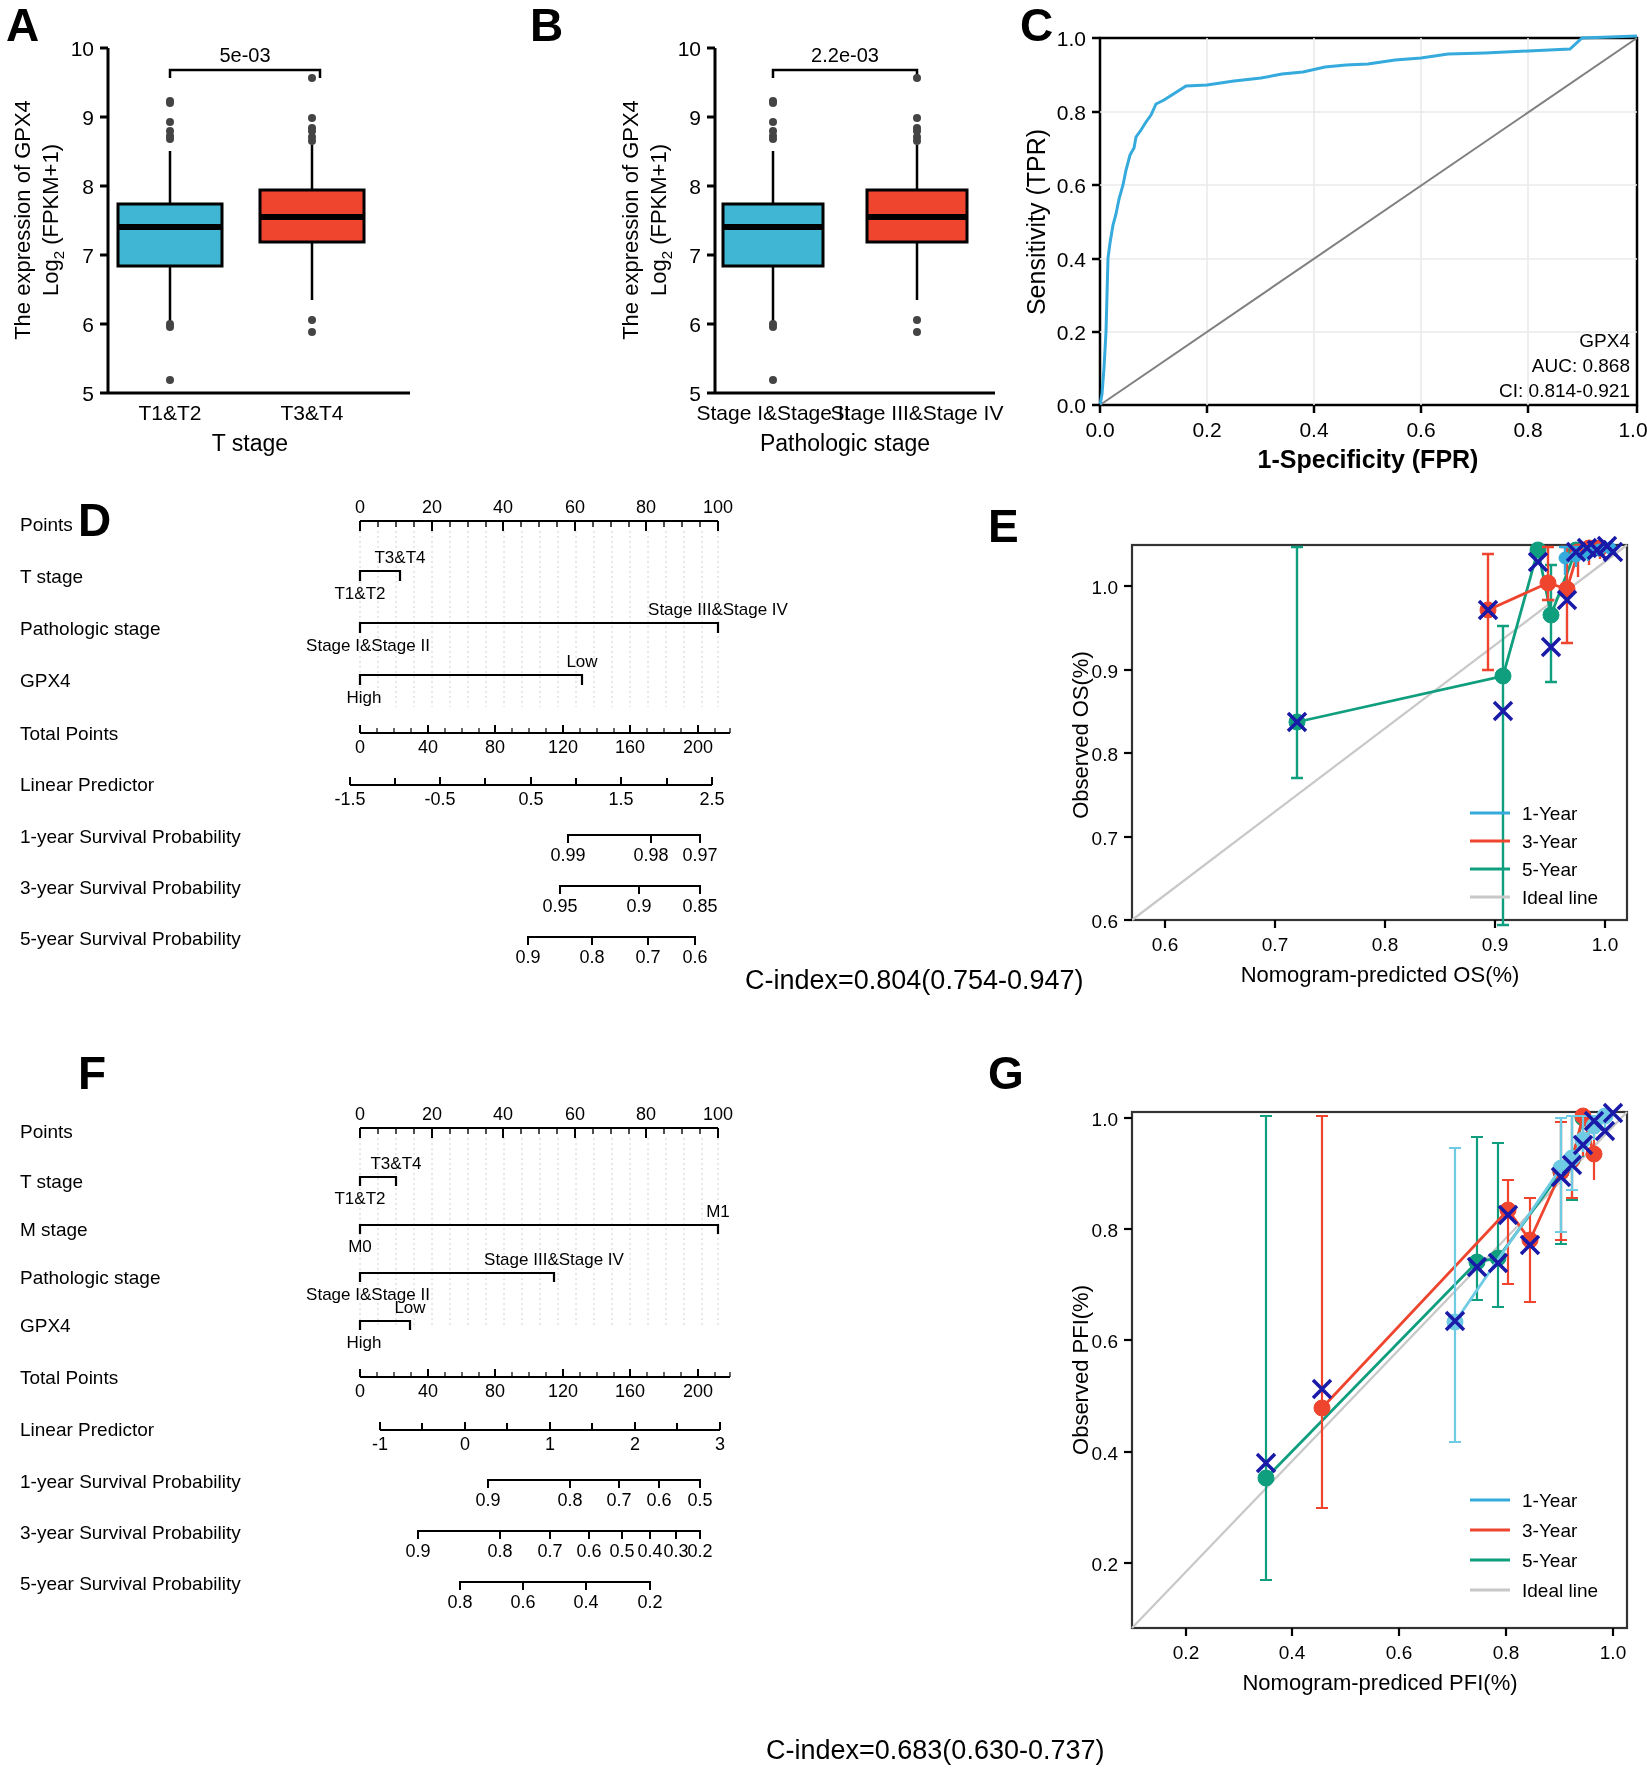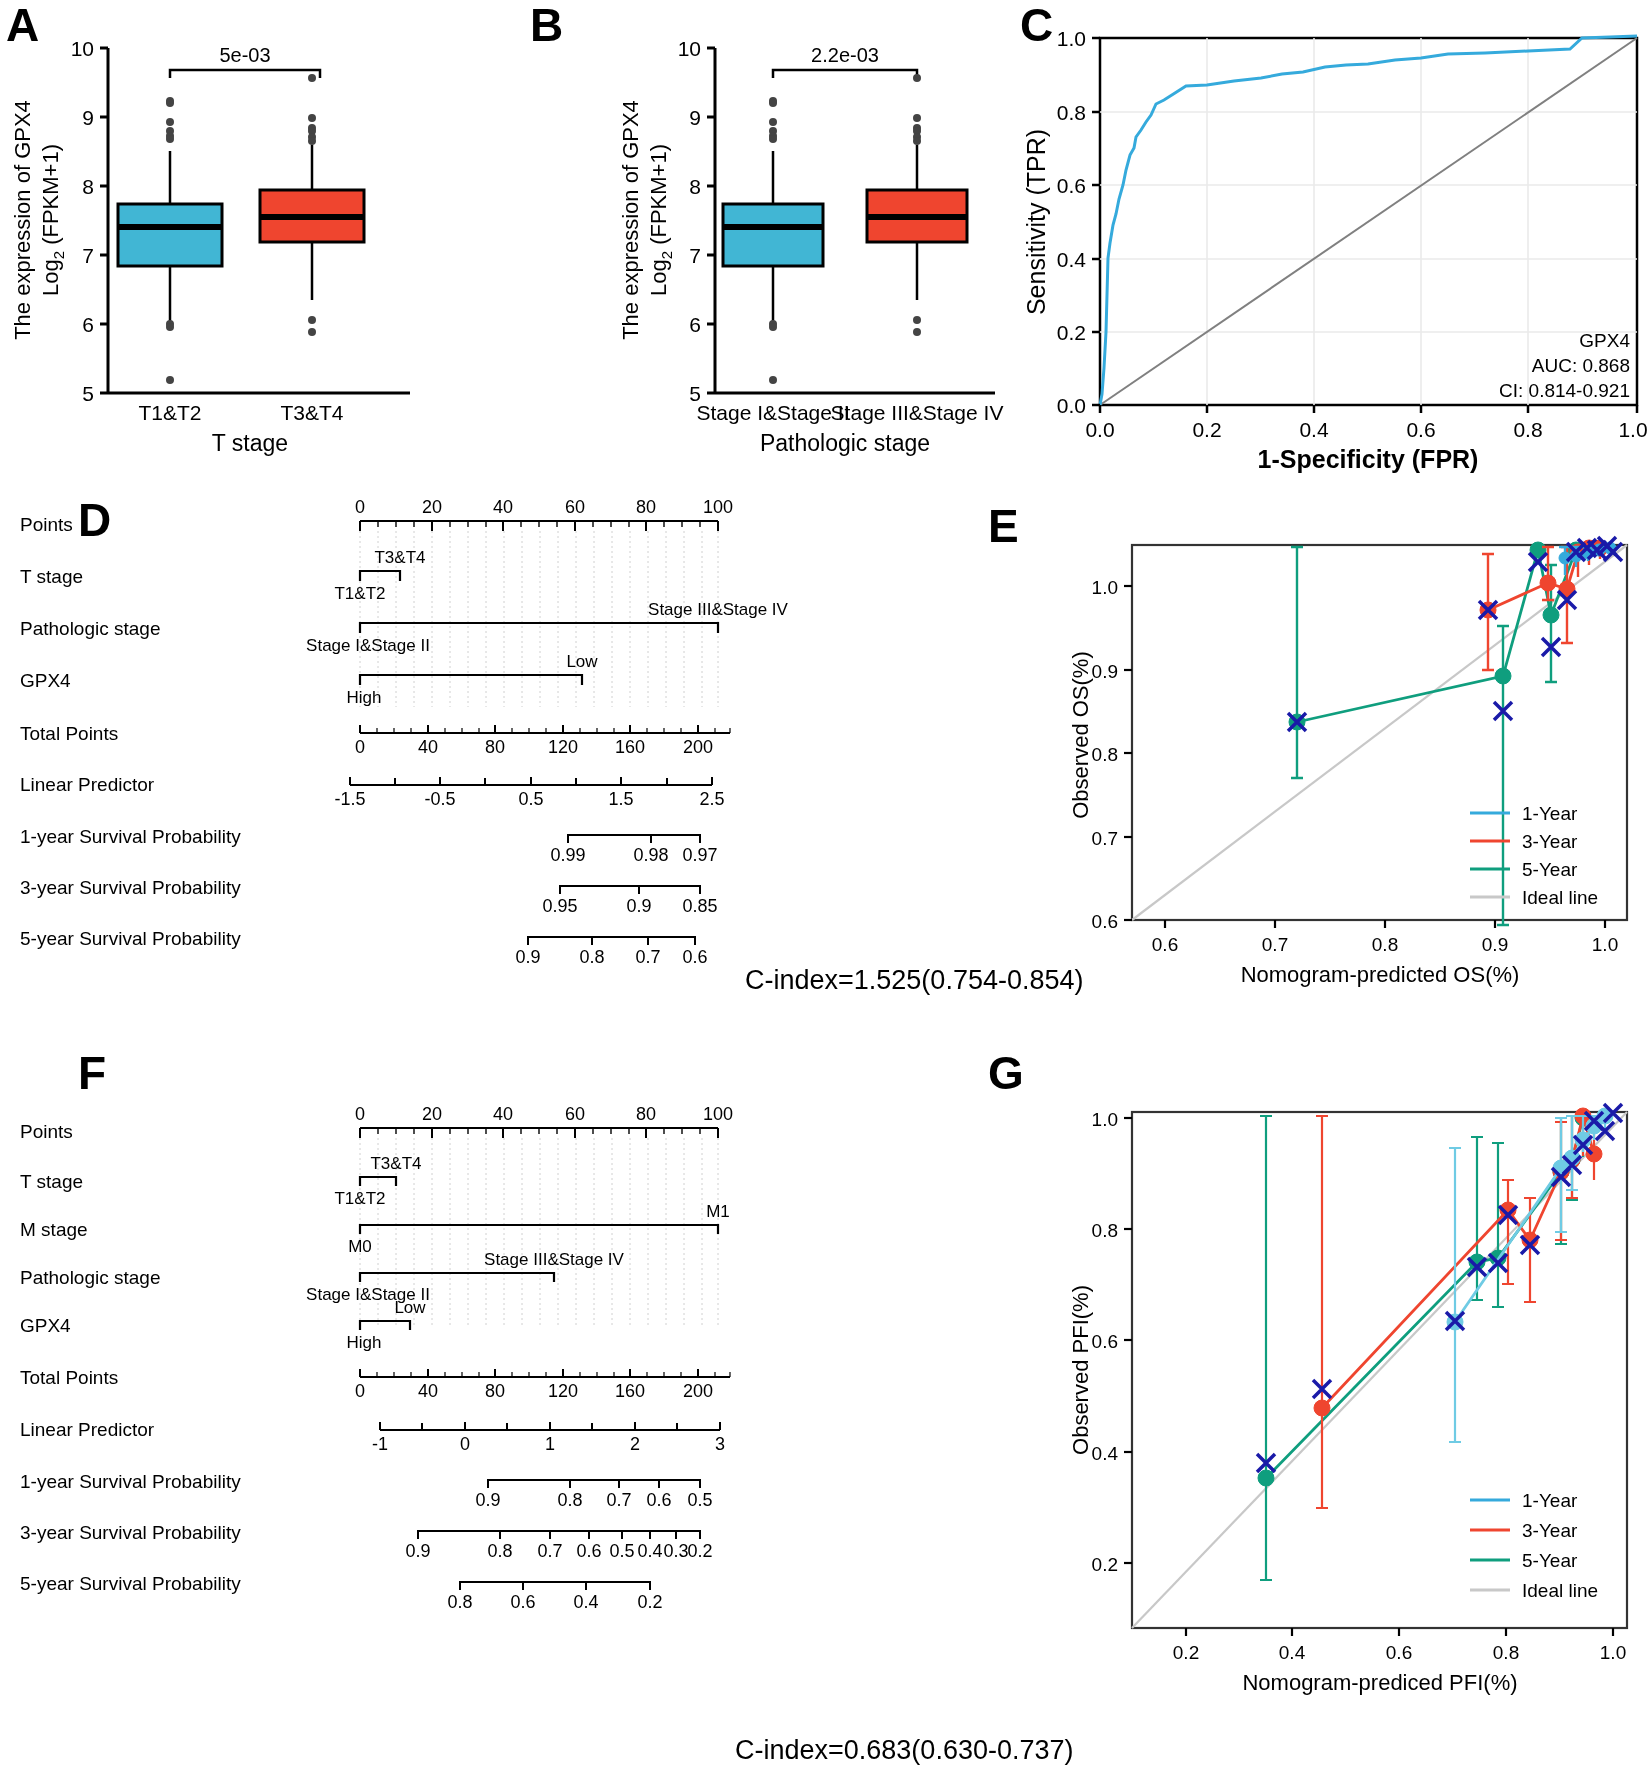--- a/index.html
+++ b/index.html
@@ -394,21 +394,21 @@
     </g>
     <g font-size="18" text-anchor="middle">
       <text x="528" y="468">0.9</text>
       <text x="592" y="468">0.8</text>
       <text x="648" y="468">0.7</text>
       <text x="695" y="468">0.6</text>
     </g>
   </svg>
 </div>
 
-<div class="cindex" style="left:745px;top:965px;">C-index=1.525(0.754-0.854)</div>
+<div class="cindex" style="left:745px;top:965px;">C-index=0.804(0.754-0.947)</div>
 
 <div class="panel" style="left:970px;top:495px;width:677px;height:500px;">
   <div class="plabel" style="left:18px;top:8px;">E</div>
   <svg width="677" height="500" viewBox="0 0 677 500">
 
     <rect x="162" y="50" width="495" height="375" fill="#fff" stroke="#333" stroke-width="2.2"></rect>
 
     <line x1="162" y1="425" x2="657" y2="50" stroke="#c8c8c8" stroke-width="2.2"></line>
 
     <g stroke="#0f9e7e" fill="#0f9e7e">
@@ -709,21 +709,21 @@
     </g>
     <g font-size="18" text-anchor="middle">
       <text x="460" y="568">0.8</text>
       <text x="523" y="568">0.6</text>
       <text x="586" y="568">0.4</text>
       <text x="650" y="568">0.2</text>
     </g>
   </svg>
 </div>
 
-<div class="cindex" style="left:735px;top:1735px;">C-index=0.683(0.630-0.737)</div>
+<div class="cindex" style="left:766px;top:1735px;">C-index=0.683(0.630-0.737)</div>
 
 <div class="panel" style="left:970px;top:1040px;width:677px;height:700px;">
   <div class="plabel" style="left:18px;top:10px;">G</div>
   <svg width="677" height="700" viewBox="0 0 677 700">
 
     <rect x="162" y="72" width="495" height="516" fill="#fff" stroke="#333" stroke-width="2.2"></rect>
     <line x1="162" y1="588" x2="657" y2="72" stroke="#c8c8c8" stroke-width="2.2"></line>
 
     <g stroke="#0f9e7e" fill="#0f9e7e">
       <g stroke-width="2.2" fill="none">

